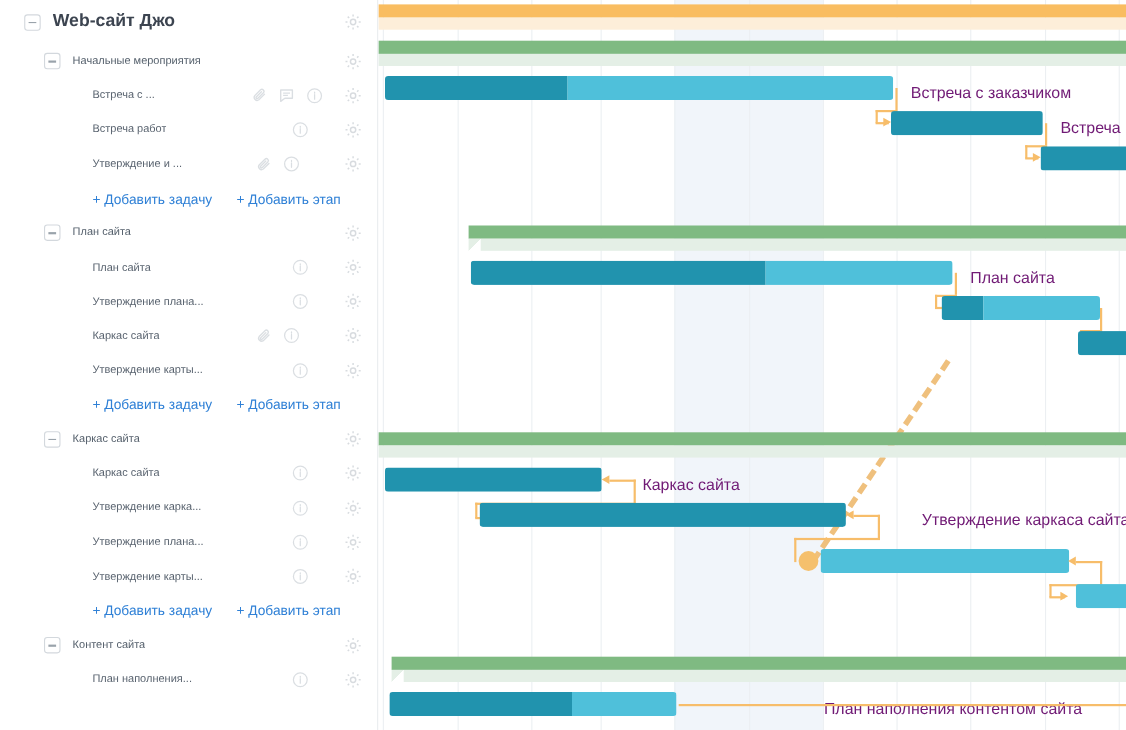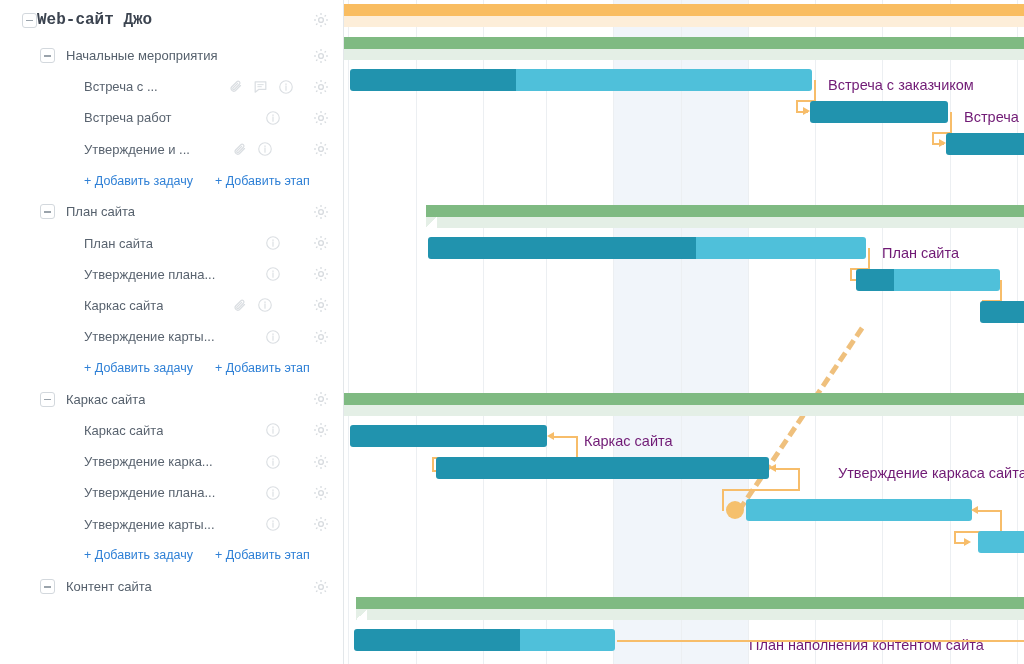--- a/index.html
+++ b/index.html
@@ -41,28 +41,28 @@
   }
   .toggle::before {
     content: ""; position: absolute;
     left: 3px; right: 3px; top: 6px;
     height: 1.5px; background: #9aa3ab;
   }
   .tg-proj  { margin-left: 22px; }
   .tg-stage { margin-left: 40px; }
 
   .label {
-    font-size: 13px;
+    font-size: 10px;
     color: #5a6470;
     white-space: nowrap;
     overflow: hidden;
   }
   .label.proj {
     font-size: 16px; font-weight: bold; color: #3c4450;
-    font-family: Liberation Mono, monospace;
+    margin-left: 11px;
   }
   .label.stage { margin-left: 11px; color: #55606c; }
   .label.task  { margin-left: 84px; color: #59636f; }
   .ic { display: block; opacity: .95; }
 
   .gear-wrap {
     position: absolute; right: 14px; top: 50%;
     transform: translateY(-50%);
     width: 18px; height: 18px;
   }
@@ -423,20 +423,37 @@
       <div class="toggle tg-stage"></div>
       <div class="label stage">Контент сайта</div>
       <div class="gear-wrap">
         <svg class="ic" width="18" height="18" viewBox="0 0 24 24" fill="none" stroke="#d6dade" stroke-width="1.8">
           <circle cx="12" cy="12" r="3.2"></circle>
           <path d="M12 2.8v2.4M12 18.8v2.4M2.8 12h2.4M18.8 12h2.4M5.5 5.5l1.7 1.7M16.8 16.8l1.7 1.7M18.5 5.5l-1.7 1.7M7.2 16.8l-1.7 1.7"></path>
         </svg>
       </div>
     </div>
 
+    <div class="row">
+      <div class="label task">План наполнения...</div>
+      <div class="mini-icons" style="left:265px">
+        <span>
+          <svg class="ic" width="16" height="16" viewBox="0 0 24 24" fill="none" stroke="#d9dde1" stroke-width="1.7">
+            <circle cx="12" cy="12" r="9.4"></circle>
+              <path d="M12 10.5v6.2M12 7.2v1.4" stroke-linecap="round"></path>
+          </svg>
+        </span>
+      </div>
+      <div class="gear-wrap">
+        <svg class="ic" width="18" height="18" viewBox="0 0 24 24" fill="none" stroke="#d6dade" stroke-width="1.8">
+          <circle cx="12" cy="12" r="3.2"></circle>
+          <path d="M12 2.8v2.4M12 18.8v2.4M2.8 12h2.4M18.8 12h2.4M5.5 5.5l1.7 1.7M16.8 16.8l1.7 1.7M18.5 5.5l-1.7 1.7M7.2 16.8l-1.7 1.7"></path>
+        </svg>
+      </div>
+    </div>
 
   </div>
 
   <div id="gantt">
 
     <div class="weekend" style="left:269px; width:135px;"></div>
 
     <div class="vgrid" style="left:4px"></div>
     <div class="vgrid" style="left:72px"></div>
     <div class="vgrid" style="left:139px"></div>

